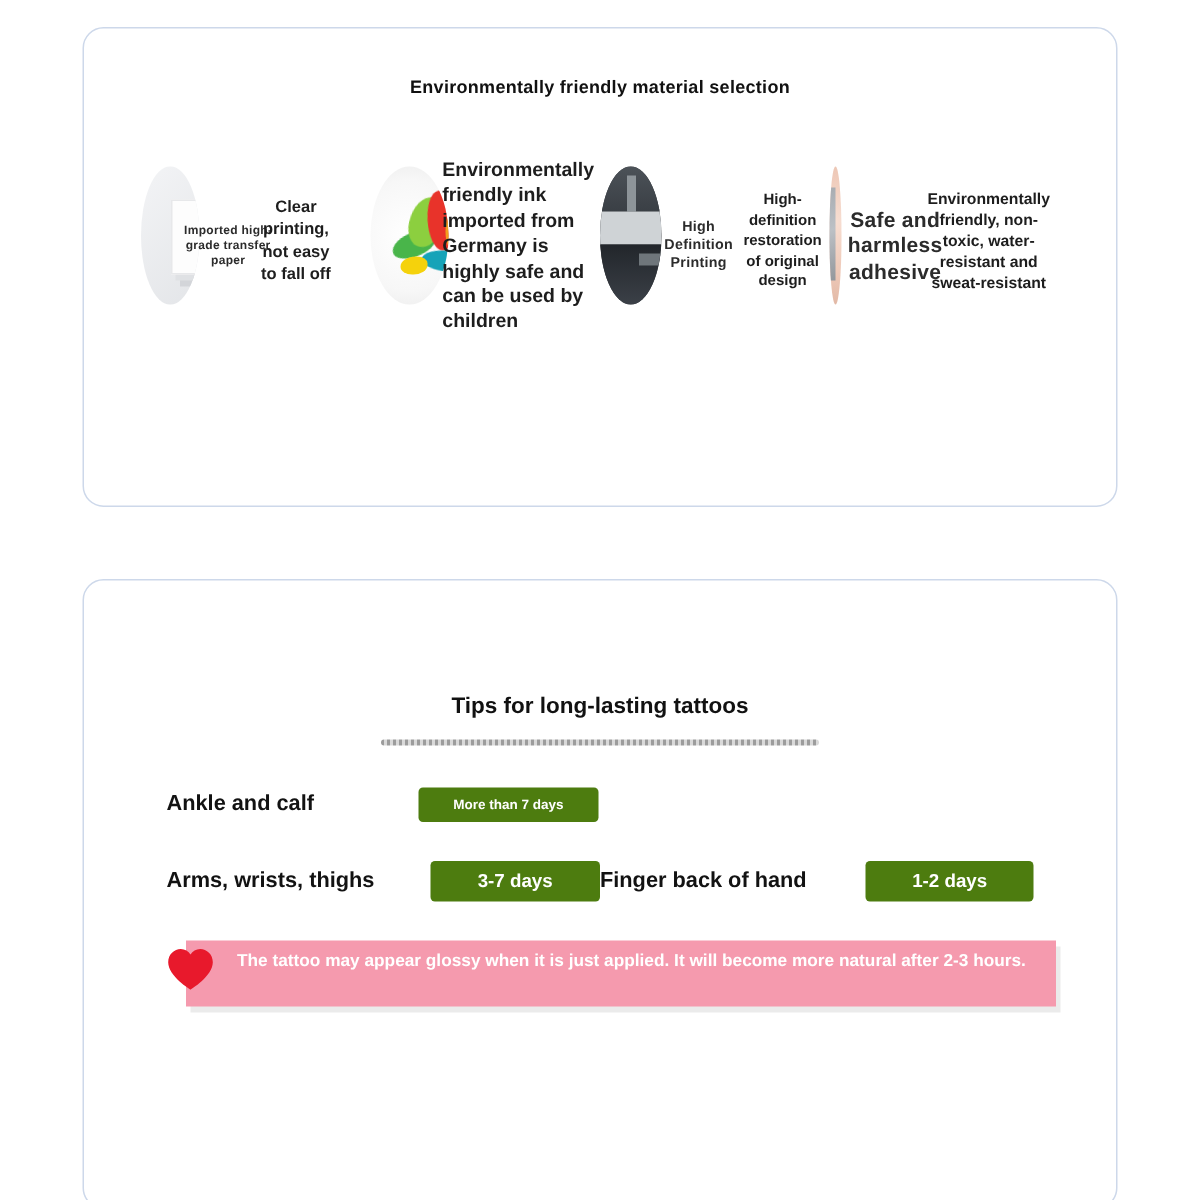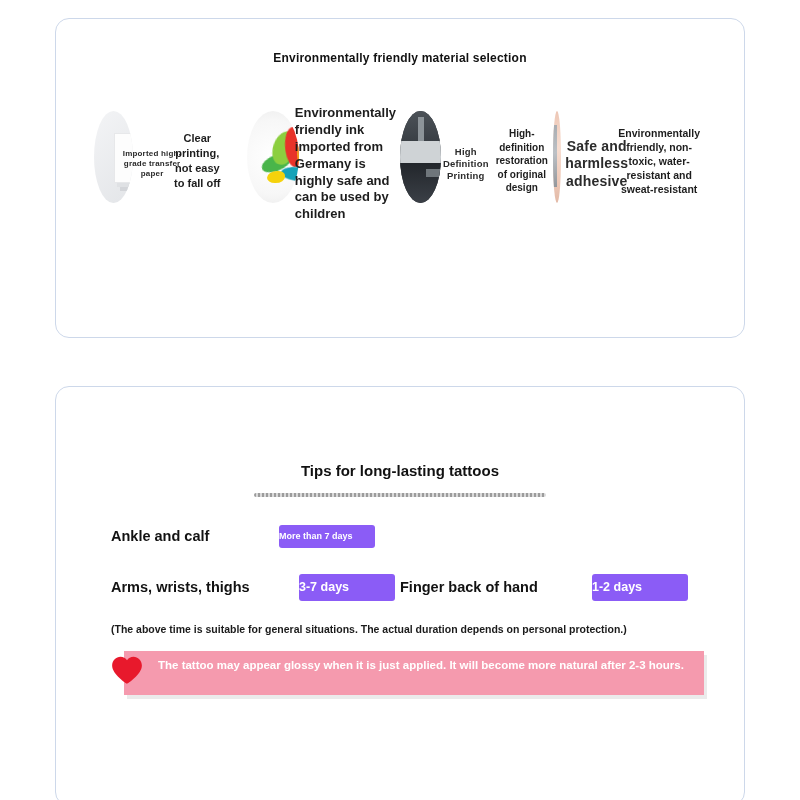--- a/index.html
+++ b/index.html
@@ -200,26 +200,26 @@
     align-items: center;
     width: 50%;
   }
   .cell .label {
     font-size: 14.5px;
     font-weight: bold;
     color: #121212;
     line-height: 1.25;
   }
   .pill {
-    background: #8b5cf6;
+    background: #4d7c0f;
     color: #ffffff;
     border-radius: 3px;
-    text-align: left;
-    font-weight: bold;
-    padding: 7px 0;
+    text-align: center;
+    font-weight: bold;
+    padding: 7px 12px;
     line-height: 1;
   }
   .pill-7 { width: 96px; font-size: 9px; margin-left: 28px; }
   .pill-35 { width: 96px; font-size: 12.5px; margin-left: 22px; }
   .pill-37 { width: 96px; font-size: 12.5px; margin-left: 20px; }
   .pill-12 { width: 96px; font-size: 12.5px; margin-left: 20px; }
 
   .cell.c1 .label { width: 140px; }
   .cell.c2 .label { width: 150px; }
   .cell.c3 .label { width: 168px; }
@@ -340,21 +340,20 @@
           <div class="pill pill-37">3-7 days</div>
         </div>
         <div class="cell c4">
           <div class="label">Finger back of hand</div>
           <div class="pill pill-12">1-2 days</div>
         </div>
       </div>
 
     </div>
 
-    <div class="note">(The above time is suitable for general situations. The actual duration depends on personal protection.)</div>
 
     <div class="banner-wrap">
       <svg class="heart" viewBox="0 0 32 32">
         <path d="M16 29S2 20.5 2 11.8C2 6.9 5.8 3.5 9.9 3.5c2.6 0 4.8 1.3 6.1 3.4 1.3-2.1 3.5-3.4 6.1-3.4 4.1 0 7.9 3.4 7.9 8.3C30 20.5 16 29 16 29z" fill="#e8192c"></path>
       </svg>
       <div class="banner">The tattoo may appear glossy when it is just applied. It will become more natural after 2-3 hours.</div>
     </div>
 
   </div>
 </div>

